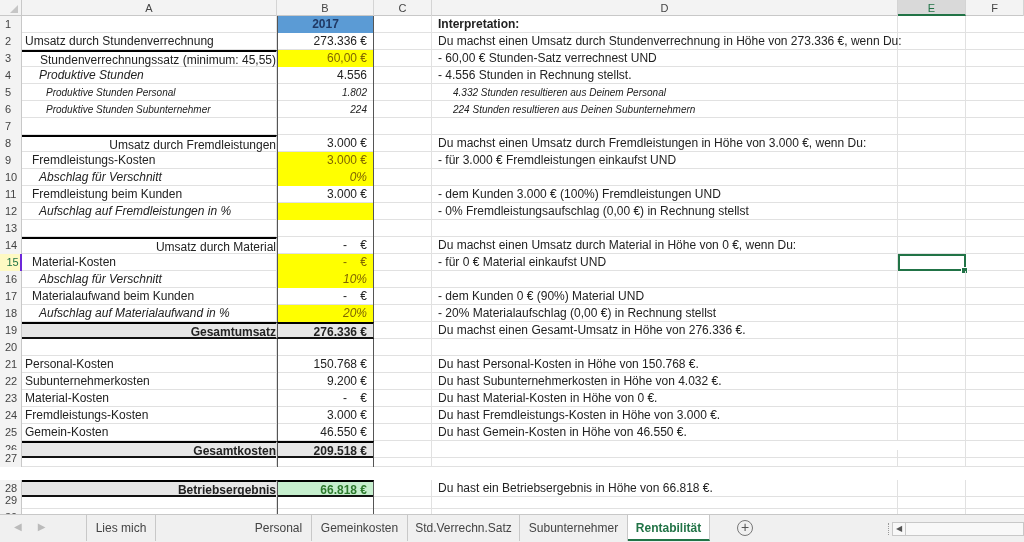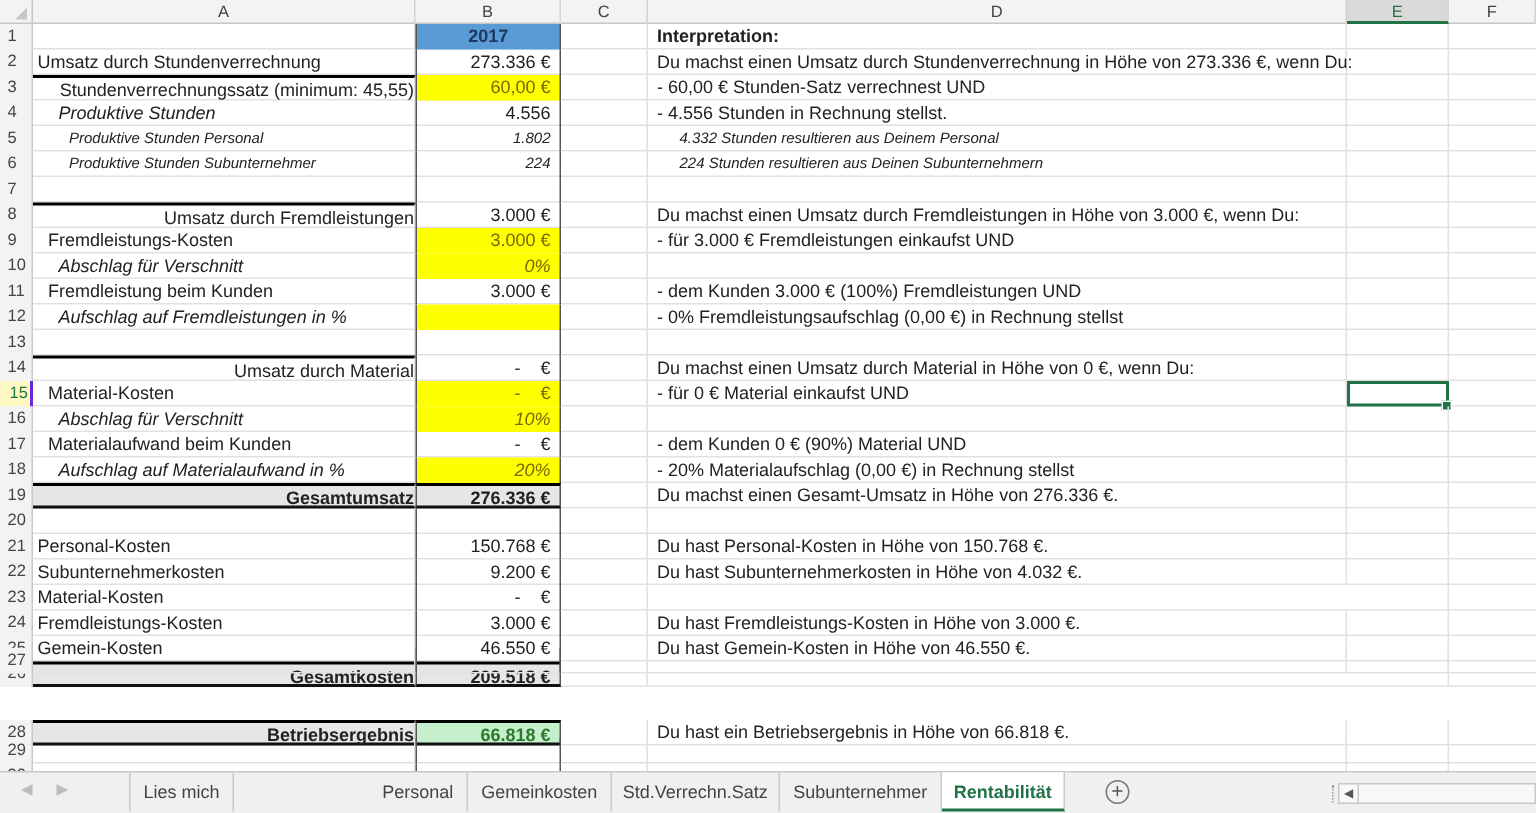--- a/index.html
+++ b/index.html
@@ -283,20 +283,21 @@
       <div class="cell cD">Du hast Subunternehmerkosten in Höhe von 4.032 €.</div>
       <div class="cell cE"></div>
       <div class="cell cF"></div>
     </div>
 
     <div class="row" style="top:374px">
       <div class="rn">23</div>
       <div class="cell cA">Material-Kosten</div>
       <div class="cell cB" style="white-space:pre">-    €</div>
       <div class="cell cC"></div>
+      <div class="cell cD">Du hast Material-Kosten in Höhe von 0 €.</div>
       <div class="cell cE"></div>
       <div class="cell cF"></div>
     </div>
 
     <div class="row" style="top:391px">
       <div class="rn">24</div>
       <div class="cell cA">Fremdleistungs-Kosten</div>
       <div class="cell cB">3.000 €</div>
       <div class="cell cC"></div>
       <div class="cell cD">Du hast Fremdleistungs-Kosten in Höhe von 3.000 €.</div>
@@ -316,21 +317,21 @@
 
     <div class="row" style="top:425px">
       <div class="rn">26</div>
       <div class="cell cA gray-total topline botline">Gesamtkosten</div>
       <div class="cell cB gray-total topline botline">209.518 €</div>
       <div class="cell cC"></div>
       <div class="cell cE"></div>
       <div class="cell cF"></div>
     </div>
 
-    <div class="row" style="top:416px">
+    <div class="row" style="top:434px">
       <div class="rn">27</div>
       <div class="cell cA"></div>
       <div class="cell cB"></div>
       <div class="cell cC"></div>
       <div class="cell cD"></div>
       <div class="cell cE"></div>
       <div class="cell cF"></div>
     </div>
 
     <div class="row" style="top:464px">

